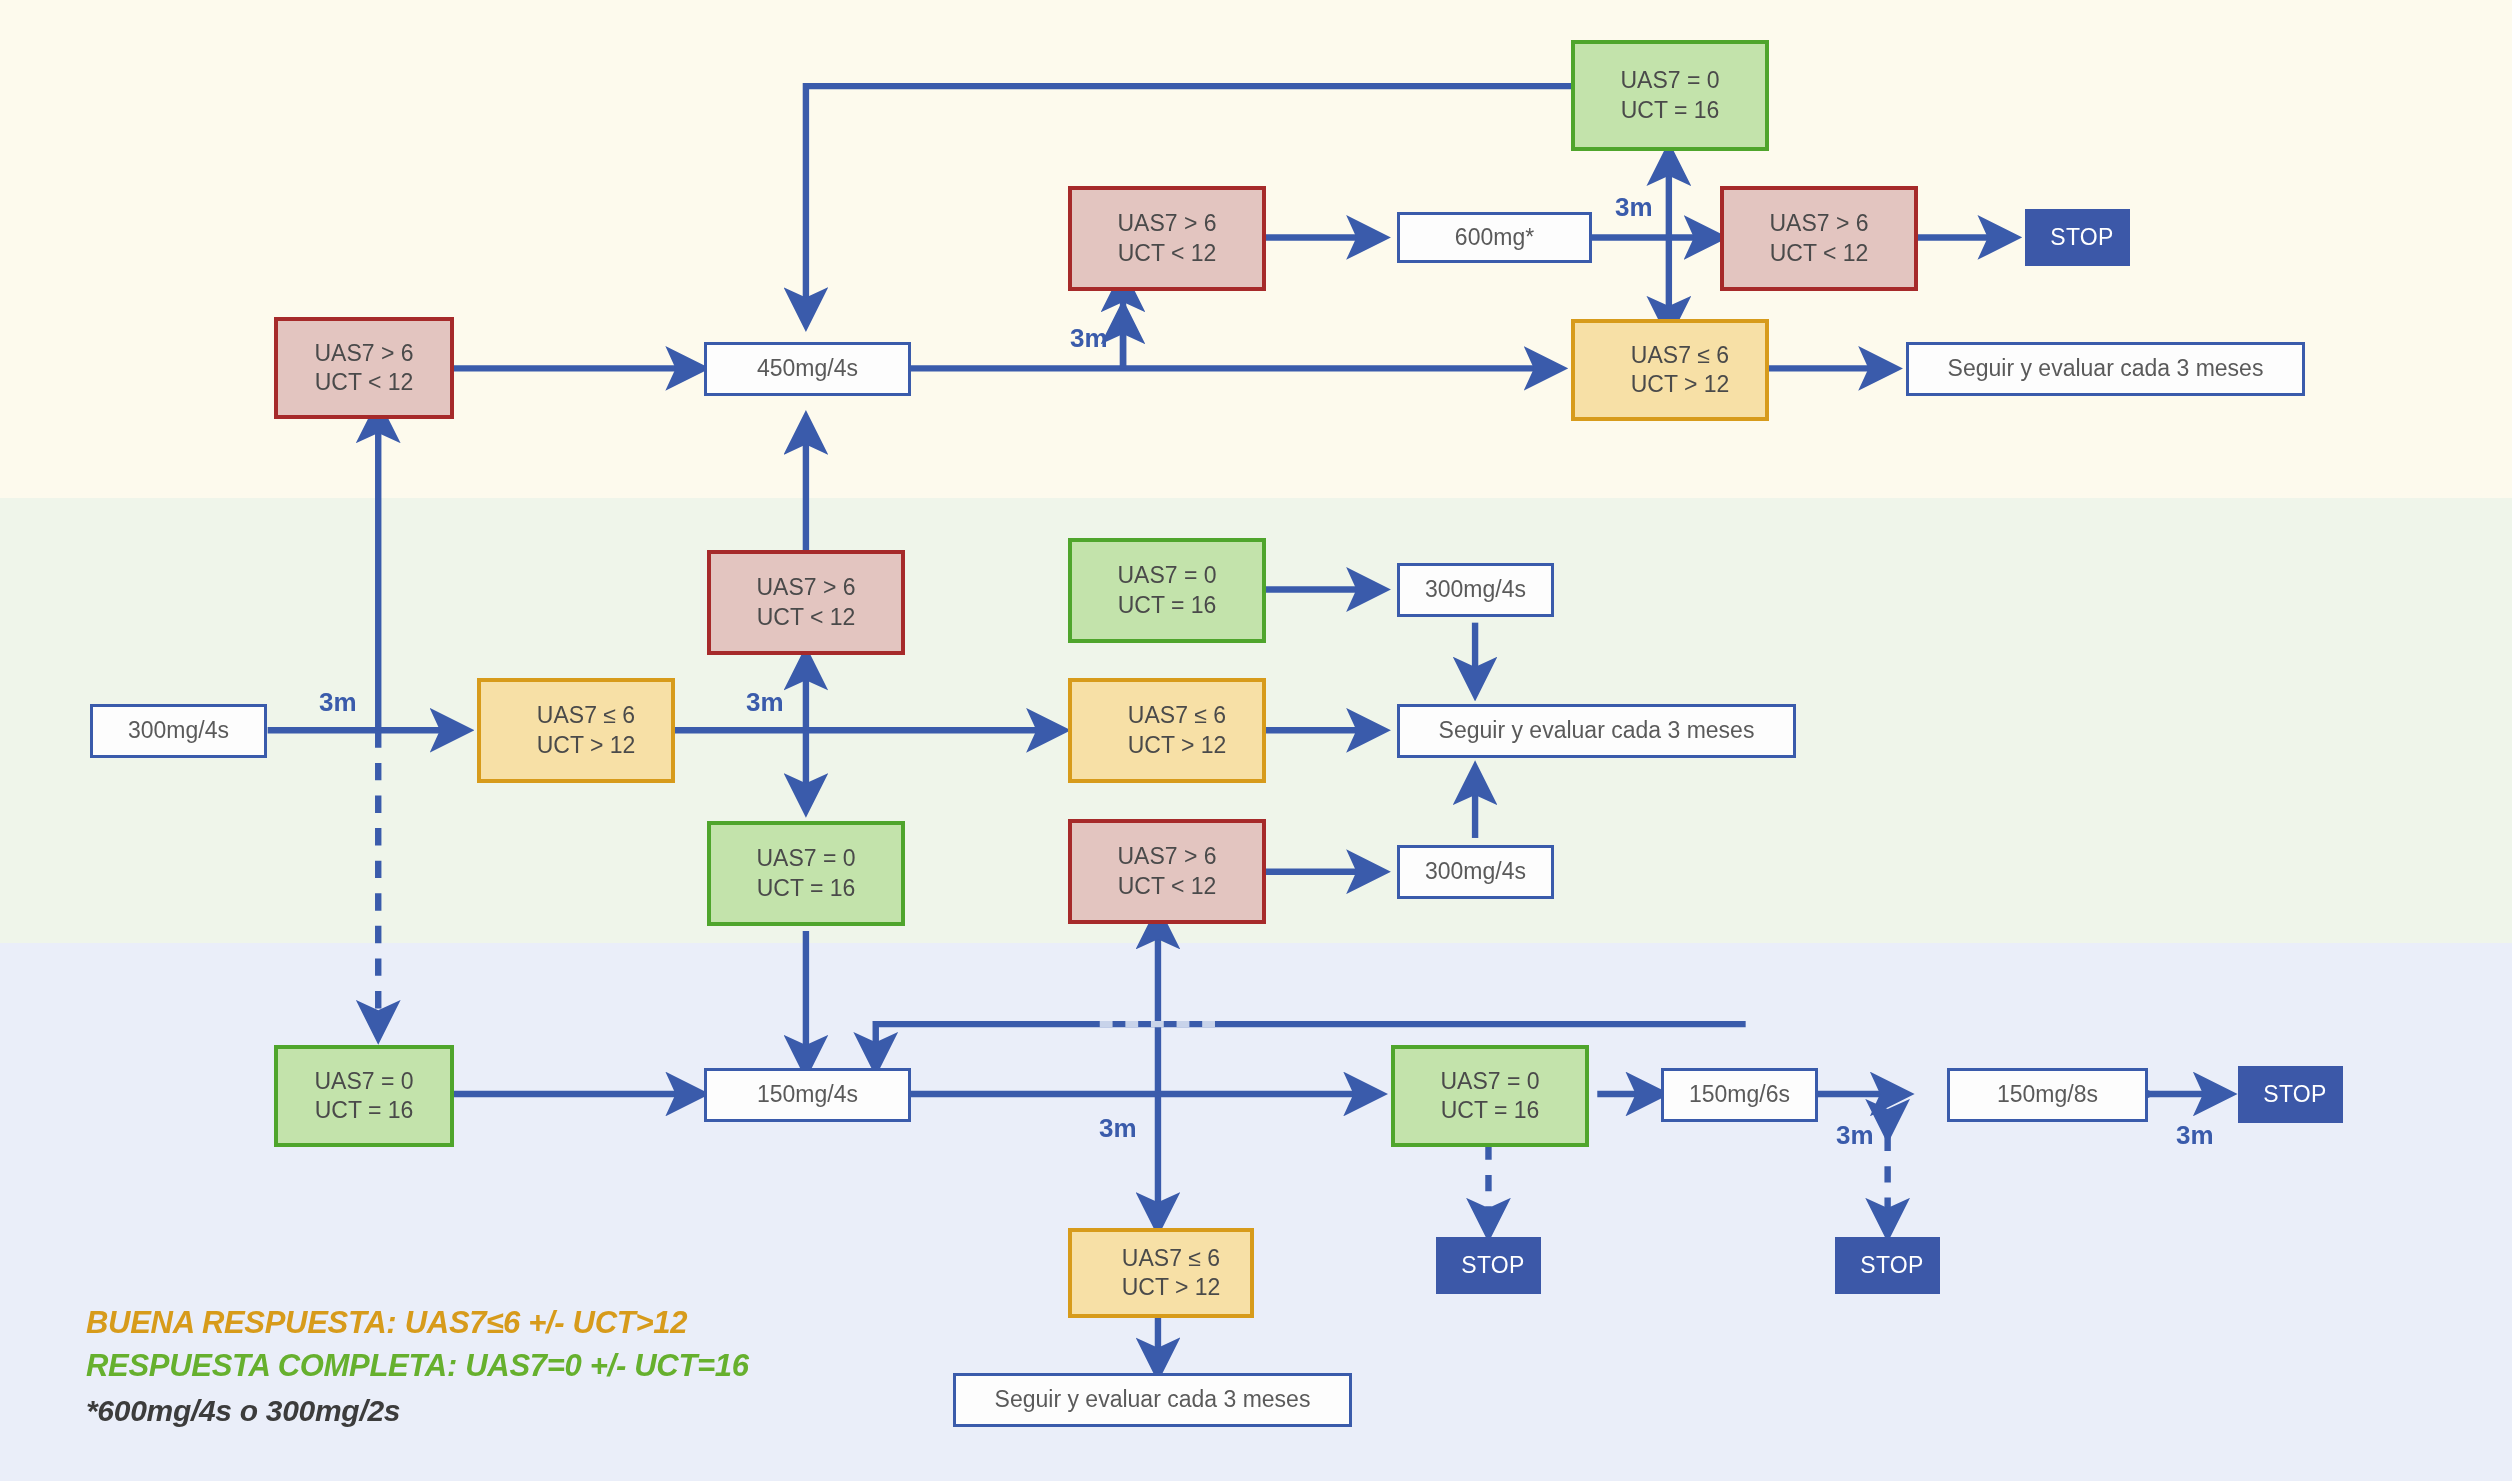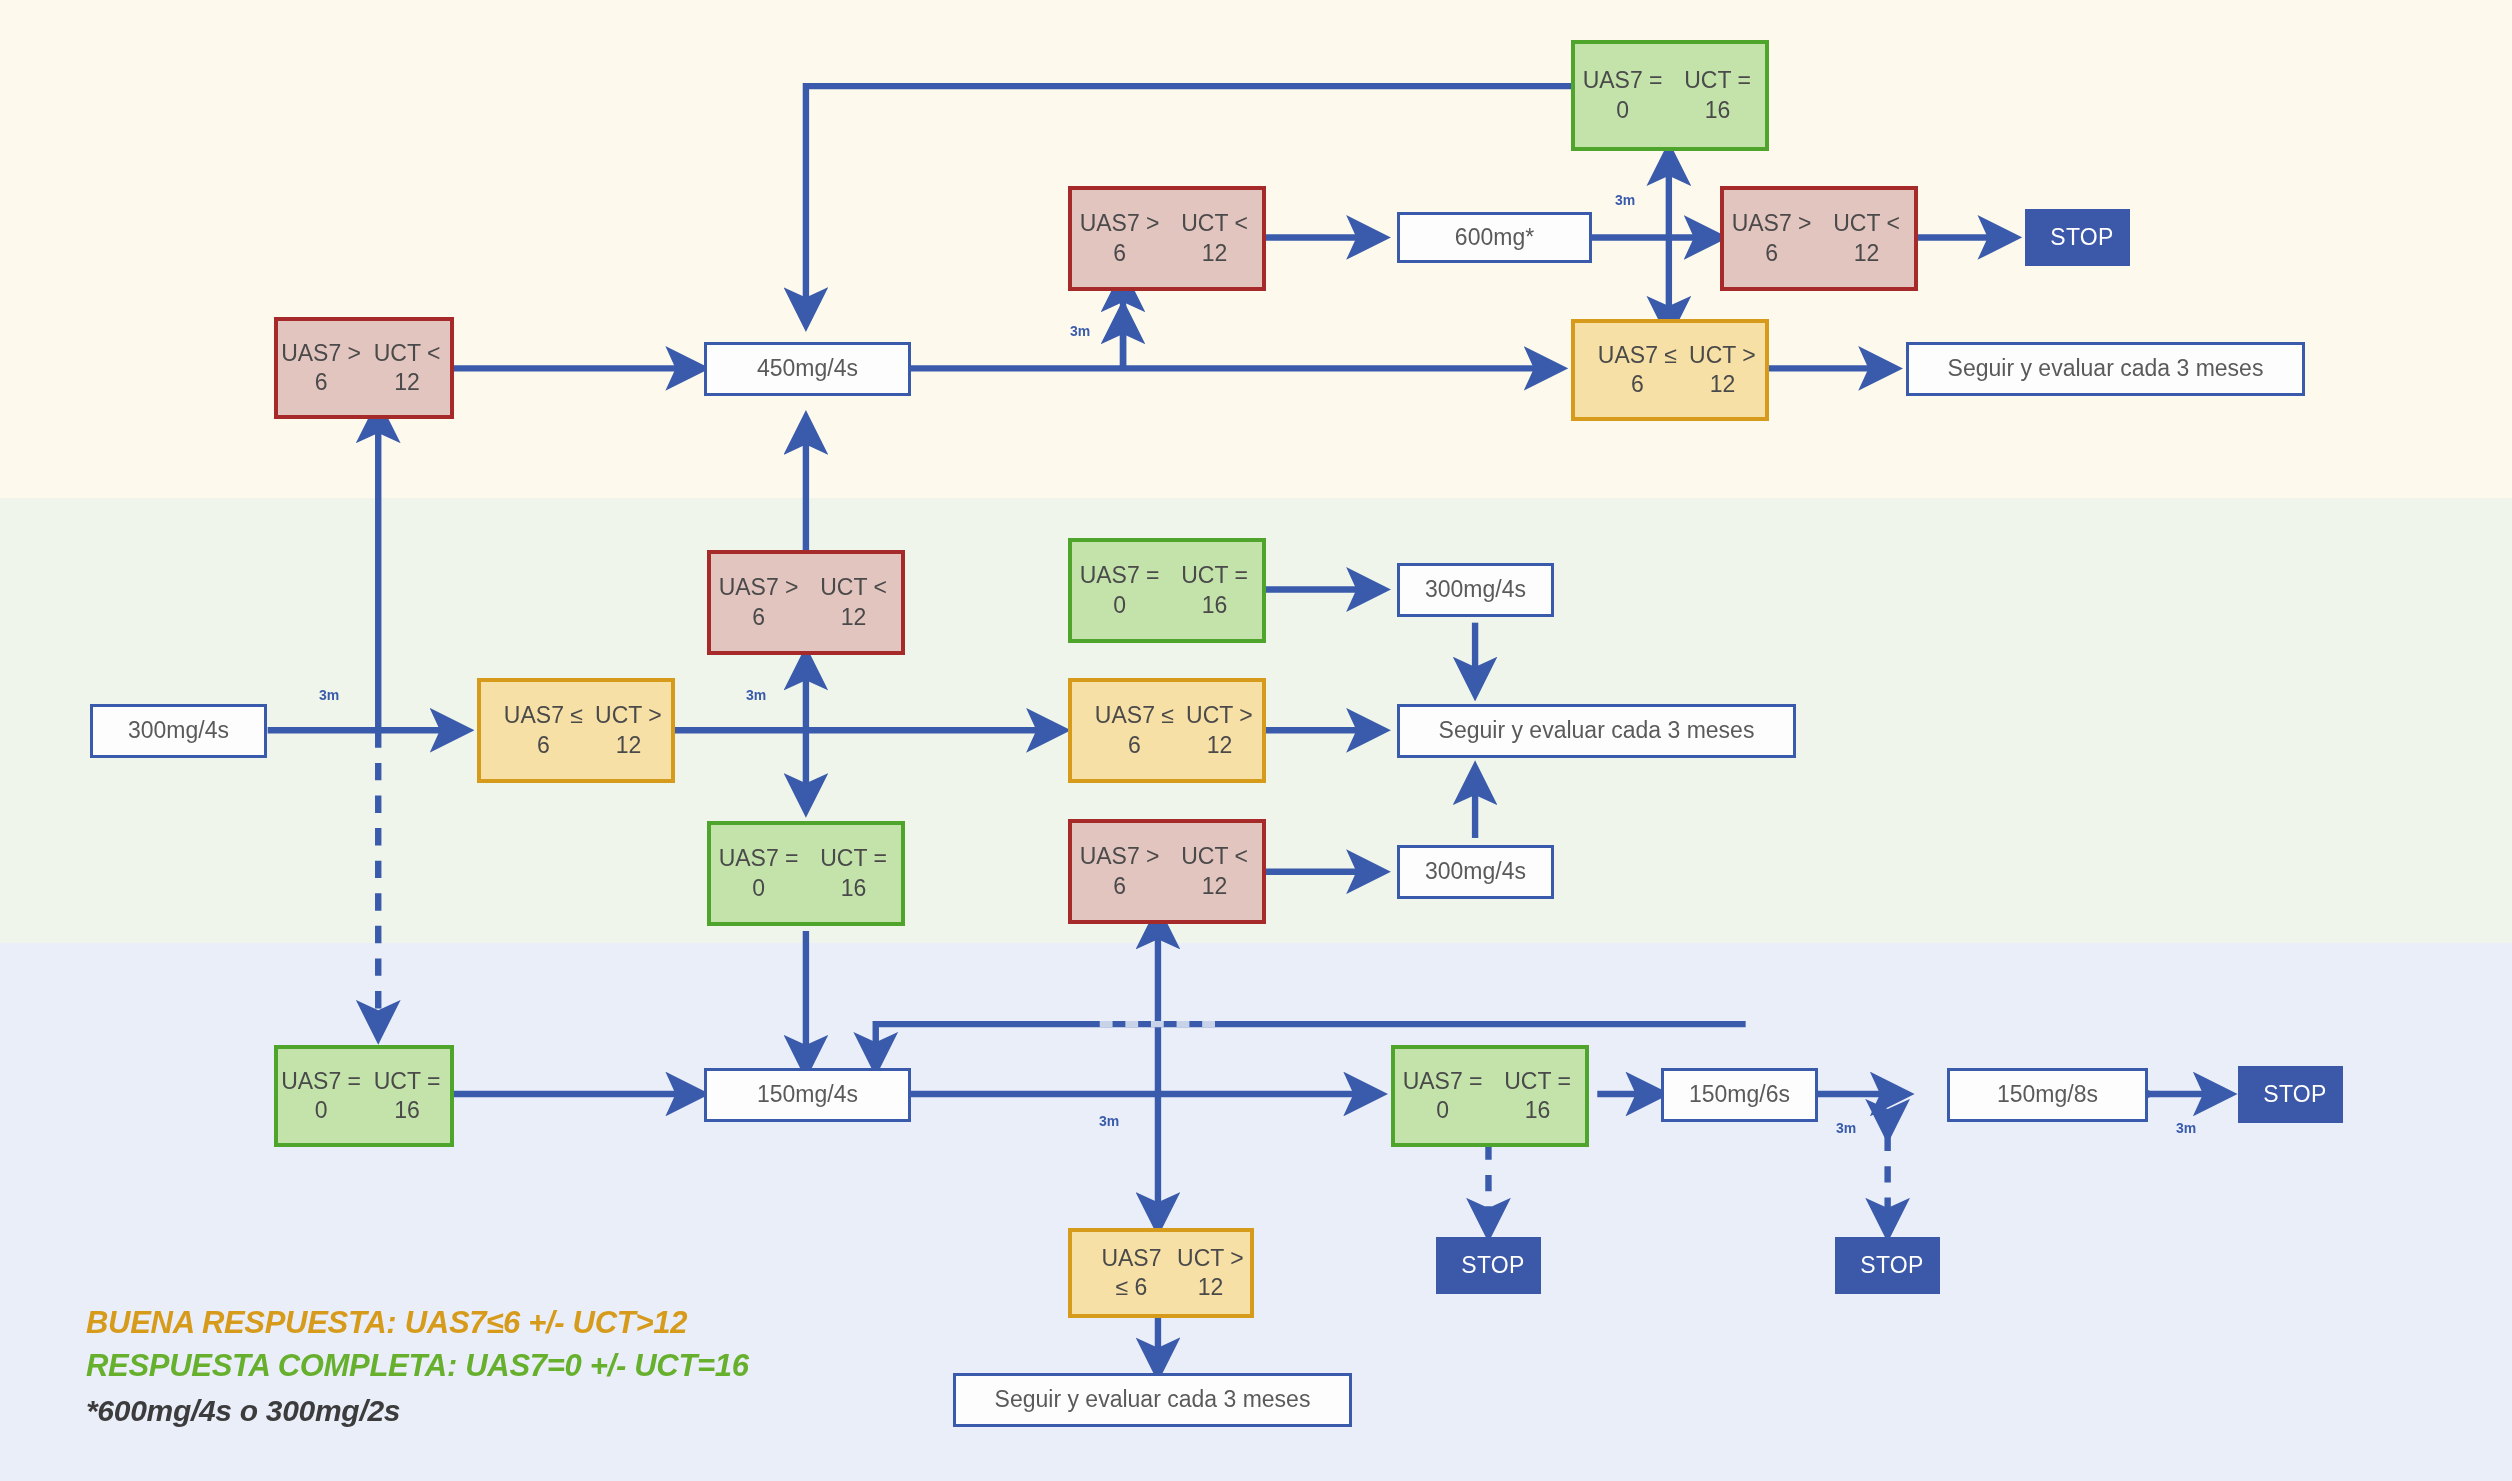--- a/index.html
+++ b/index.html
@@ -8,34 +8,34 @@
   .band{position:absolute;left:0;width:2512px;}
   #band-cream{top:0;height:498px;background:#fdfaed;}
   #band-green{top:498px;height:445px;background:#eff5ea;}
   #band-blue{top:943px;height:538px;background:#eaeef9;}
 
   svg#wires{position:absolute;left:0;top:0;width:2512px;height:1481px;pointer-events:none;}
 
   .node{position:absolute;box-sizing:border-box;display:flex;
         align-items:center;justify-content:center;text-align:center;
         line-height:1.28;}
-  .two-line{flex-direction:row;}
+  .two-line{flex-direction:column;}
 
   
   .bad{background:#e3c5c0;border:4.1px solid #a62a2a;color:#4a4a4a;font-size:23px;}
   .good{background:#f7e0a6;border:4.1px solid #d79b1b;color:#4a4a4a;font-size:23px;padding-left:20px;}
   .complete{background:#c3e3ab;border:4.1px solid #4fa52c;color:#4a4a4a;font-size:23px;}
   
   .dose{background:#fdfdfd;border:3.5px solid #3a5bab;color:#5a5a5a;font-size:23px;}
   .action{background:#fdfdfd;border:3.5px solid #3a5bab;color:#5a5a5a;font-size:23px;}
   
   .stop{background:#3c58a8;color:#ffffff;font-size:23px;font-weight:normal;
         letter-spacing:0.3px;border:0;padding-left:9px;}
 
-  .tlabel{position:absolute;color:#3a5bab;font-size:14px;font-weight:bold;}
+  .tlabel{position:absolute;color:#3a5bab;font-size:26px;font-weight:bold;}
 
   .legend{position:absolute;white-space:nowrap;font-weight:bold;font-size:31px;
           font-style:italic;letter-spacing:-0.3px;}
   .legend.note{font-weight:bold;color:#3c3c3c;font-size:30px;}
 </style>
 </head>
 <body>
 
 <div id="root">
 

